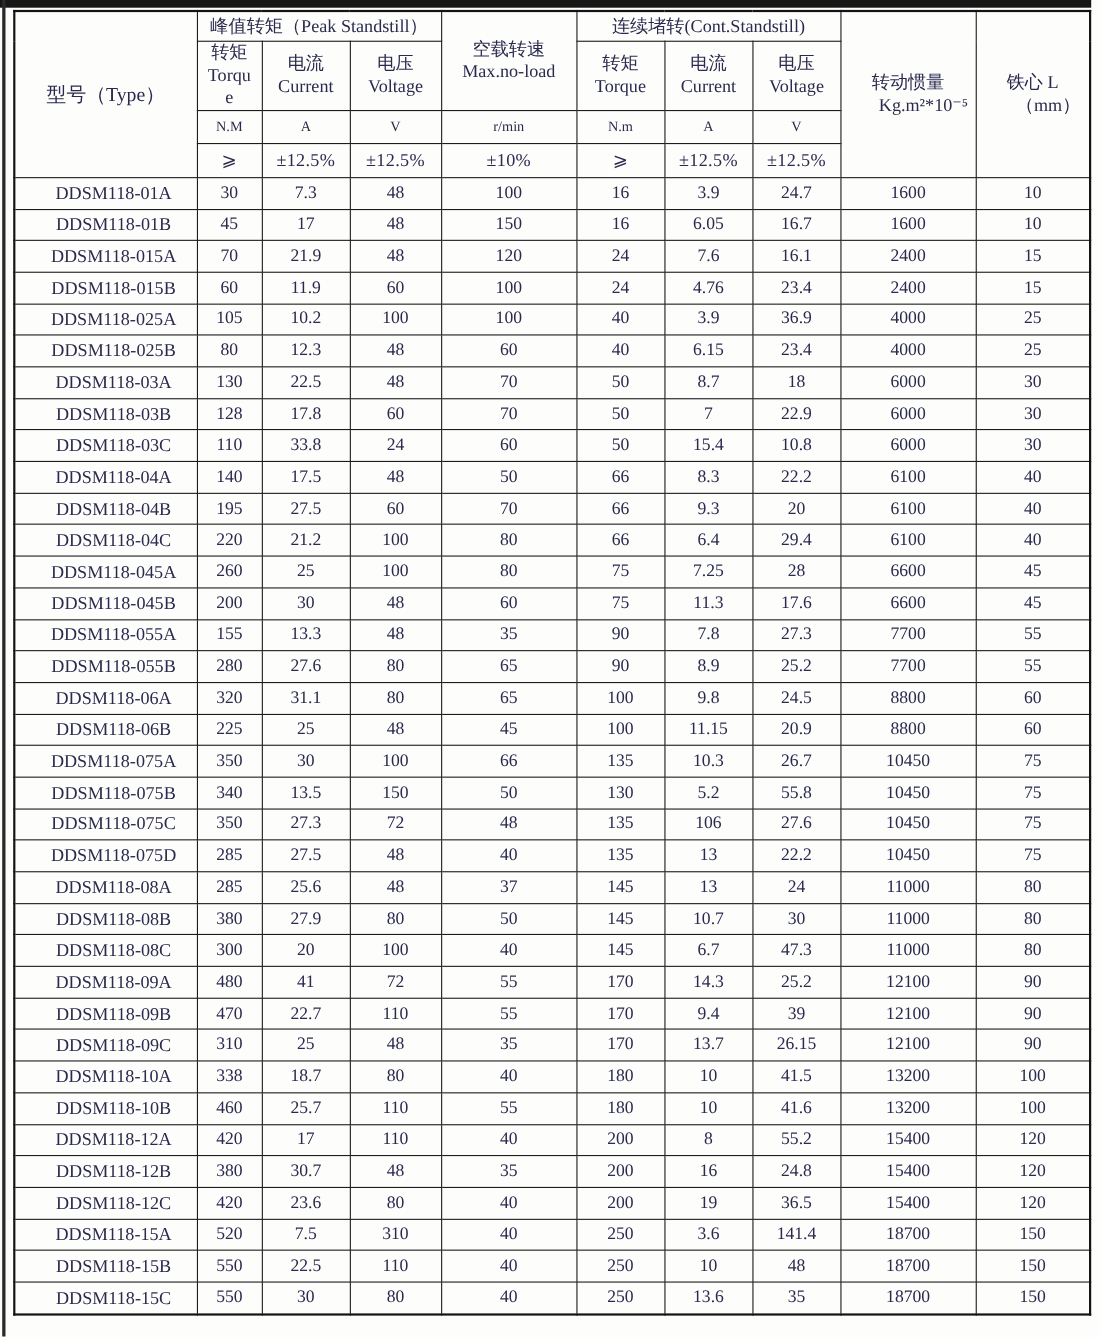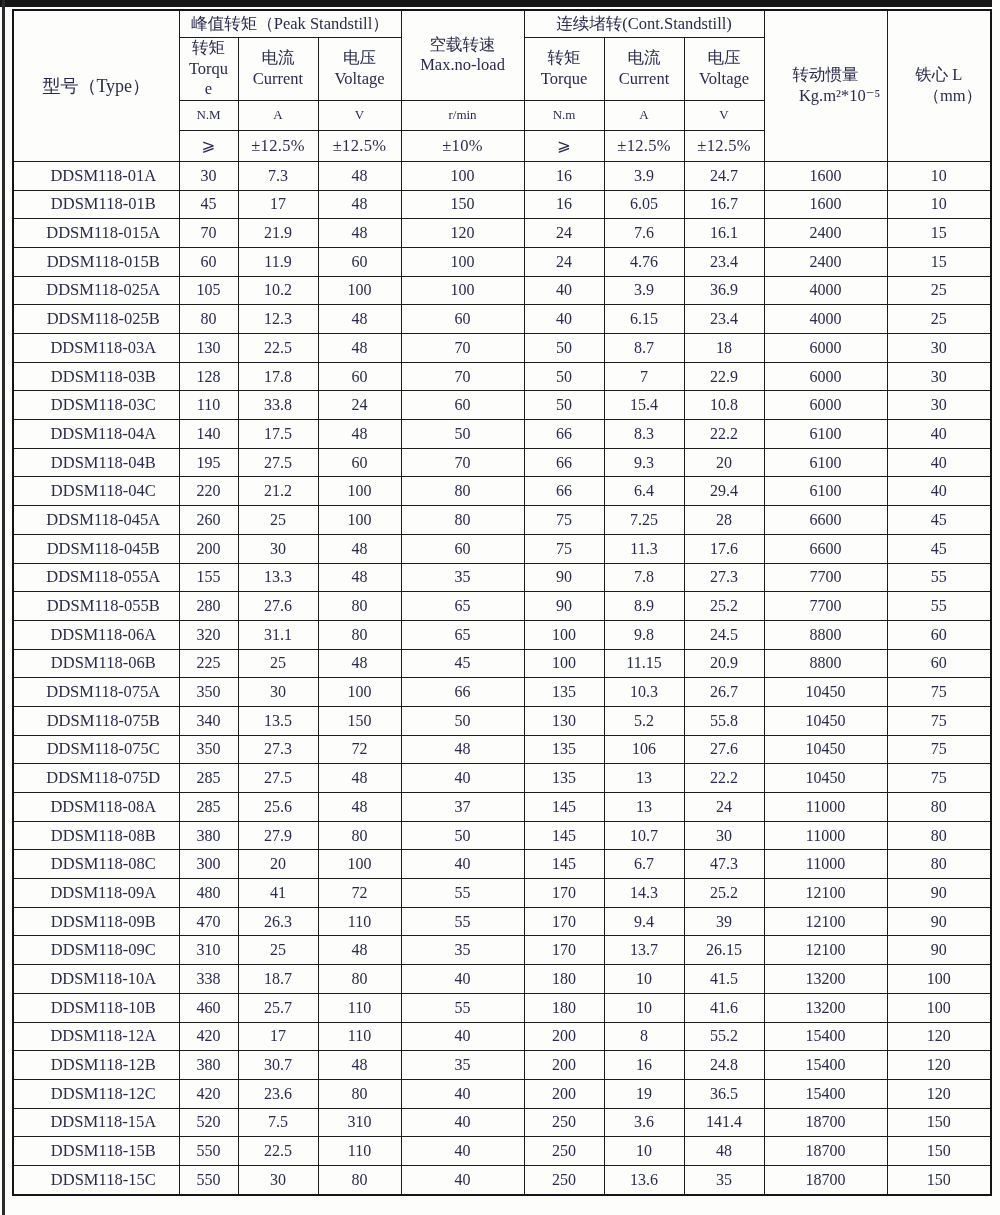--- a/index.html
+++ b/index.html
@@ -441,21 +441,21 @@
           <td>55</td>
           <td>170</td>
           <td>14.3</td>
           <td>25.2</td>
           <td>12100</td>
           <td>90</td>
         </tr>
         <tr>
           <td class="type-cell">DDSM118-09B</td>
           <td>470</td>
-          <td>26.3</td>
+          <td>22.7</td>
           <td>110</td>
           <td>55</td>
           <td>170</td>
           <td>9.4</td>
           <td>39</td>
           <td>12100</td>
           <td>90</td>
         </tr>
         <tr>
           <td class="type-cell">DDSM118-09C</td>

